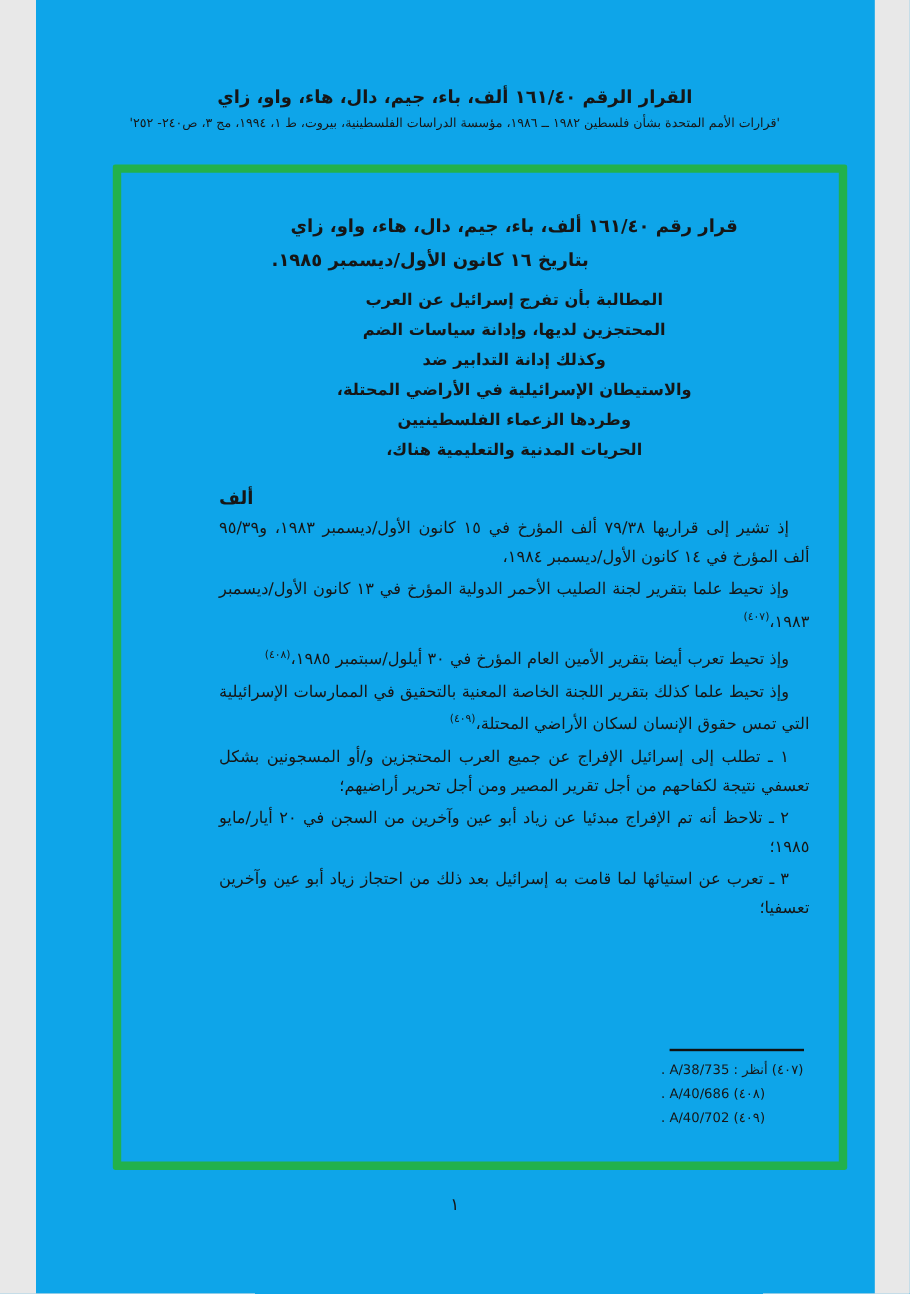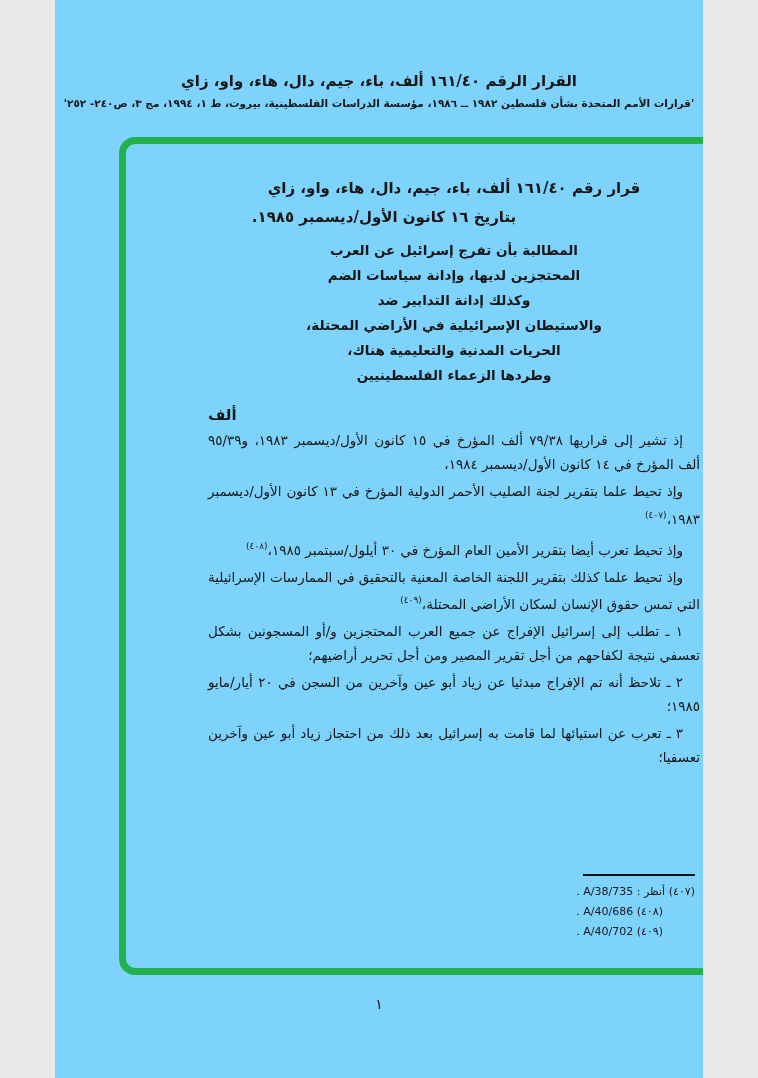--- a/index.html
+++ b/index.html
@@ -1,27 +1,27 @@
 <!DOCTYPE html>
 <html lang="ar"><head>
 <meta charset="utf-8">
 <style>
   html,body{margin:0;padding:0;background:#e8e8e8;}
   .page{
-    position:relative;width:648px;height:1078px;margin:0 auto;background:#7dd3fc;
+    position:relative;width:699px;height:1078px;margin:0 auto;background:#0ea5e9;
     overflow:hidden;direction:rtl;color:#161616;
     font-family:"DejaVu Sans",sans-serif;
   }
   .header{position:absolute;top:70px;left:0;right:0;text-align:center;}
   .header-title{font-weight:700;font-size:15px;line-height:22px;}
-  .header-citation{font-weight:700;font-size:10.5px;line-height:14px;margin-top:4px;}
+  .header-citation{font-weight:400;font-size:10.5px;line-height:14px;margin-top:4px;}
 
   .box{
     position:absolute;left:64px;top:137px;width:612px;height:838px;
-    border:7px solid #22b14c;border-radius:16px;box-sizing:border-box;
+    border:7px solid #22b14c;border-radius:2px;box-sizing:border-box;
   }
   .content{position:absolute;top:0;left:0;right:0;padding:30px 24px 0 82px;box-sizing:border-box;}
 
   .doc-title{font-weight:700;font-size:15px;line-height:29px;text-align:center;}
   .doc-title-date{transform:translateX(-70px);}
   .doc-subtitle{font-weight:700;font-size:13.5px;line-height:25px;text-align:center;margin-top:6px;}
   .section-heading{font-weight:700;font-size:15px;line-height:20px;text-align:left;margin-top:17px;}
   .opening{font-weight:700;font-size:13.5px;line-height:24px;margin-top:13px;text-indent:137px;}
   .par{font-size:13.5px;line-height:23.5px;text-align:justify;text-indent:17px;margin:4px 0 0;}
   .b{font-weight:400;}
@@ -49,22 +49,22 @@
       <div class="doc-title">
         <div>قرار رقم ١٦١/٤٠ ألف، باء، جيم، دال، هاء، واو، زاي</div>
         <div class="doc-title-date">بتاريخ ١٦ كانون الأول/ديسمبر ١٩٨٥.</div>
       </div>
 
       <div class="doc-subtitle">
         <div>المطالبة بأن تفرج إسرائيل عن العرب</div>
         <div>المحتجزين لديها، وإدانة سياسات الضم</div>
         <div>وكذلك إدانة التدابير ضد</div>
         <div>والاستيطان الإسرائيلية في الأراضي المحتلة،</div>
+        <div>وطردها الزعماء الفلسطينيين</div>
         <div>الحريات المدنية والتعليمية هناك،</div>
-        <div>وطردها الزعماء الفلسطينيين</div>
       </div>
 
       <div class="section-heading">ألف</div>
 
 
       <p class="par"><span class="b">إذ تشير إلى قراريها</span><span> ٧٩/٣٨ ألف المؤرخ في ١٥ كانون الأول/ديسمبر ١٩٨٣، و٩٥/٣٩ ألف المؤرخ في ١٤ كانون الأول/ديسمبر ١٩٨٤،</span></p>
 
       <p class="par"><span class="b">وإذ تحيط علما</span><span> بتقرير لجنة الصليب الأحمر الدولية المؤرخ في ١٣ كانون الأول/ديسمبر ١٩٨٣،</span><span class="sup">(٤٠٧)</span></p>
 
       <p class="par"><span class="b">وإذ تحيط تعرب أيضا</span><span> بتقرير الأمين العام المؤرخ في ٣٠ أيلول/سبتمبر ١٩٨٥،</span><span class="sup">(٤٠٨)</span></p>

